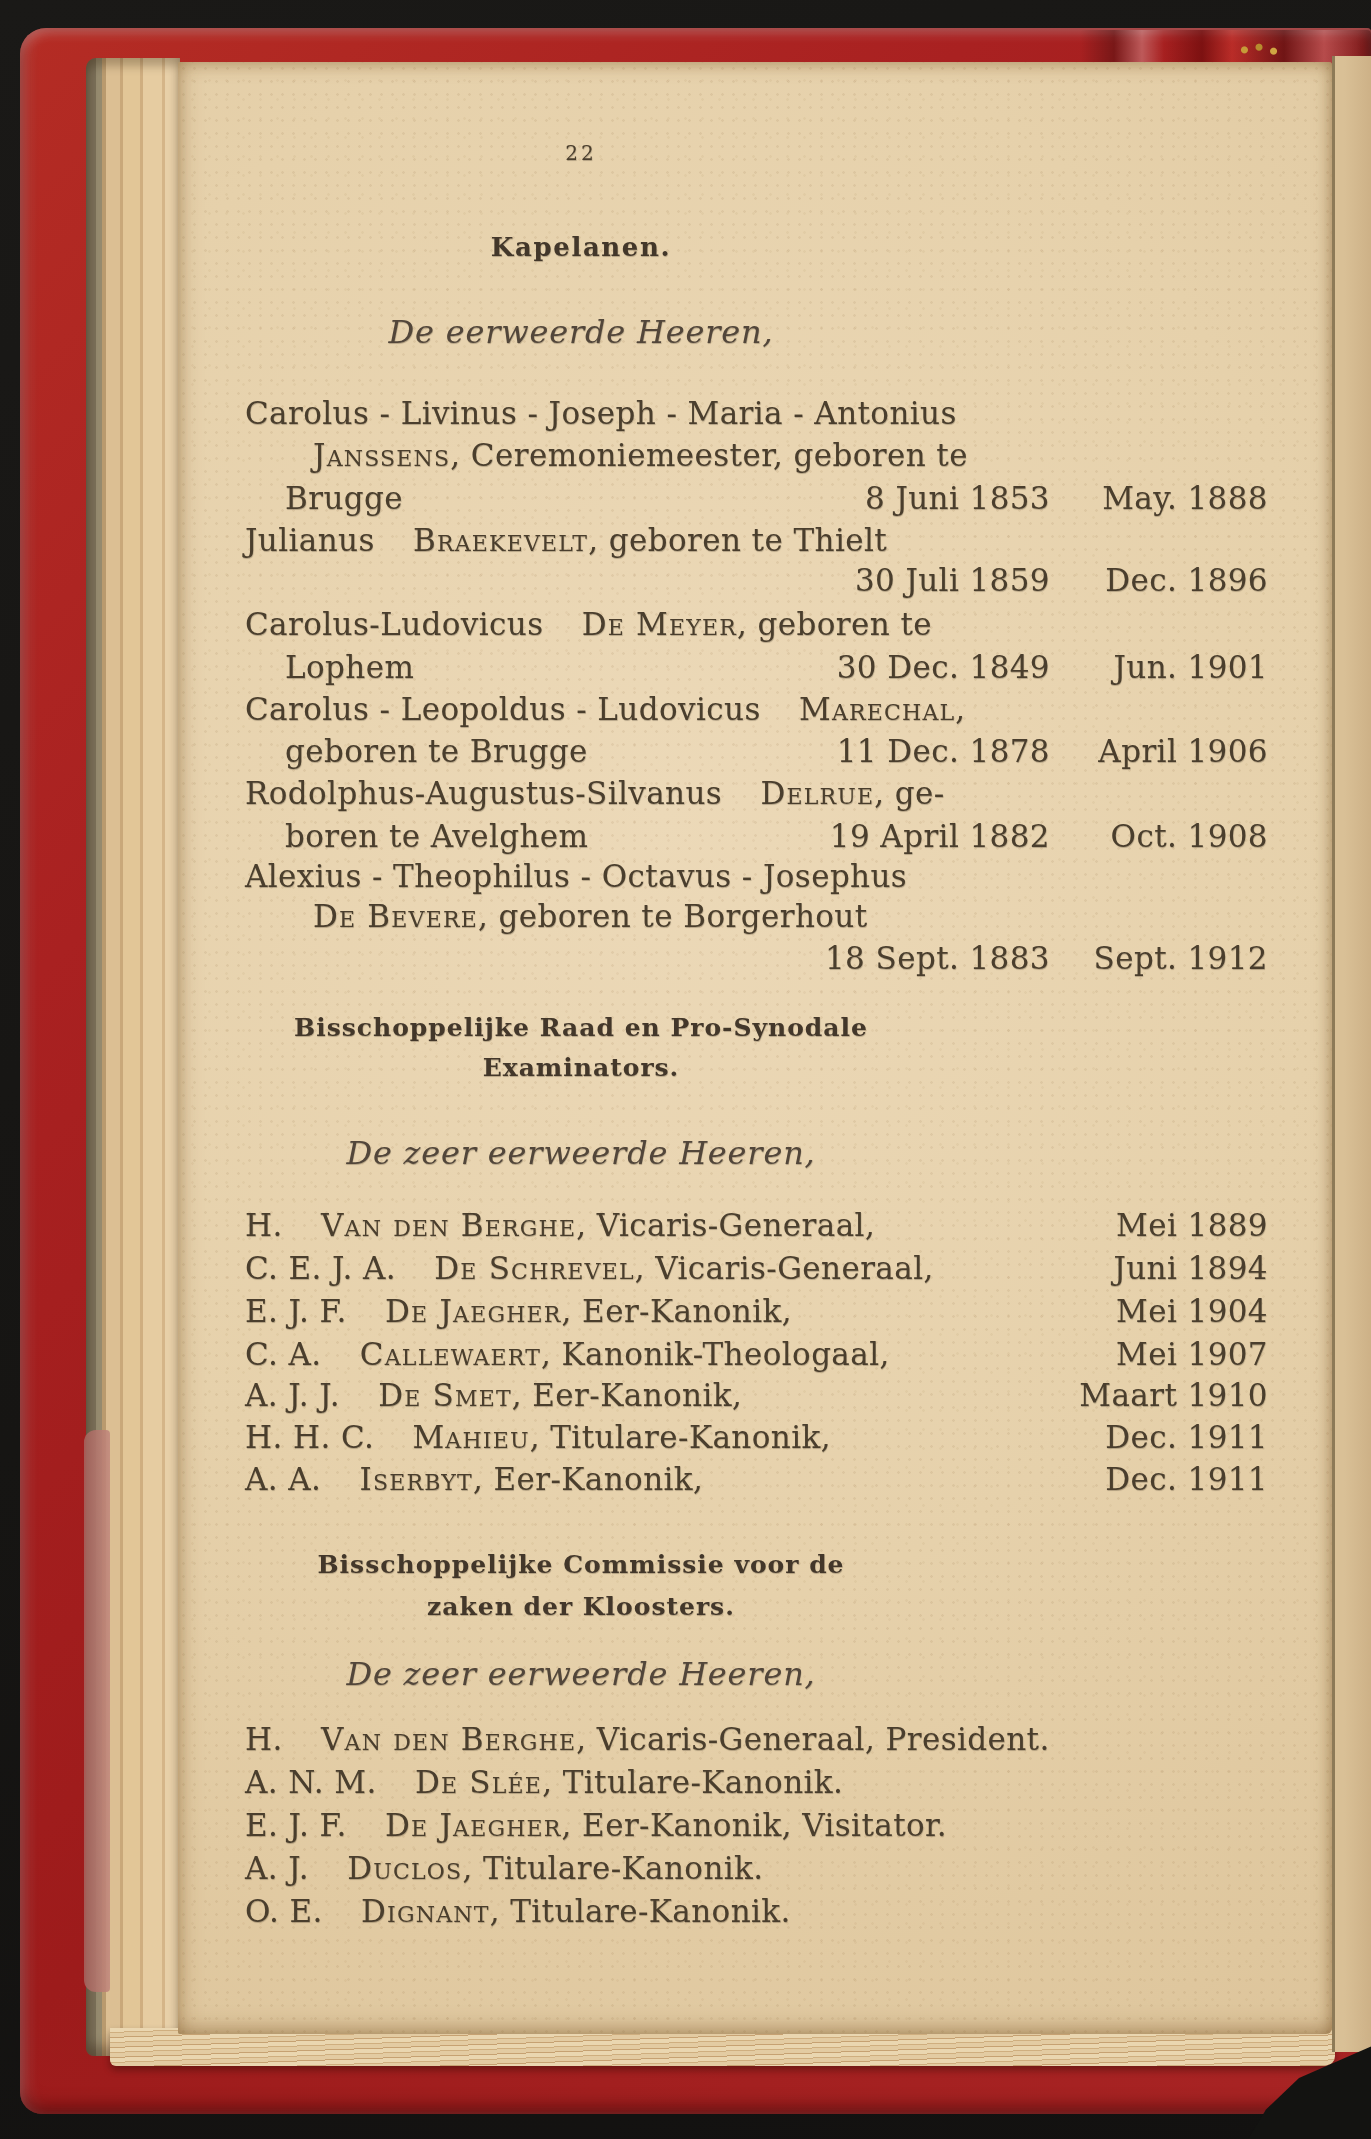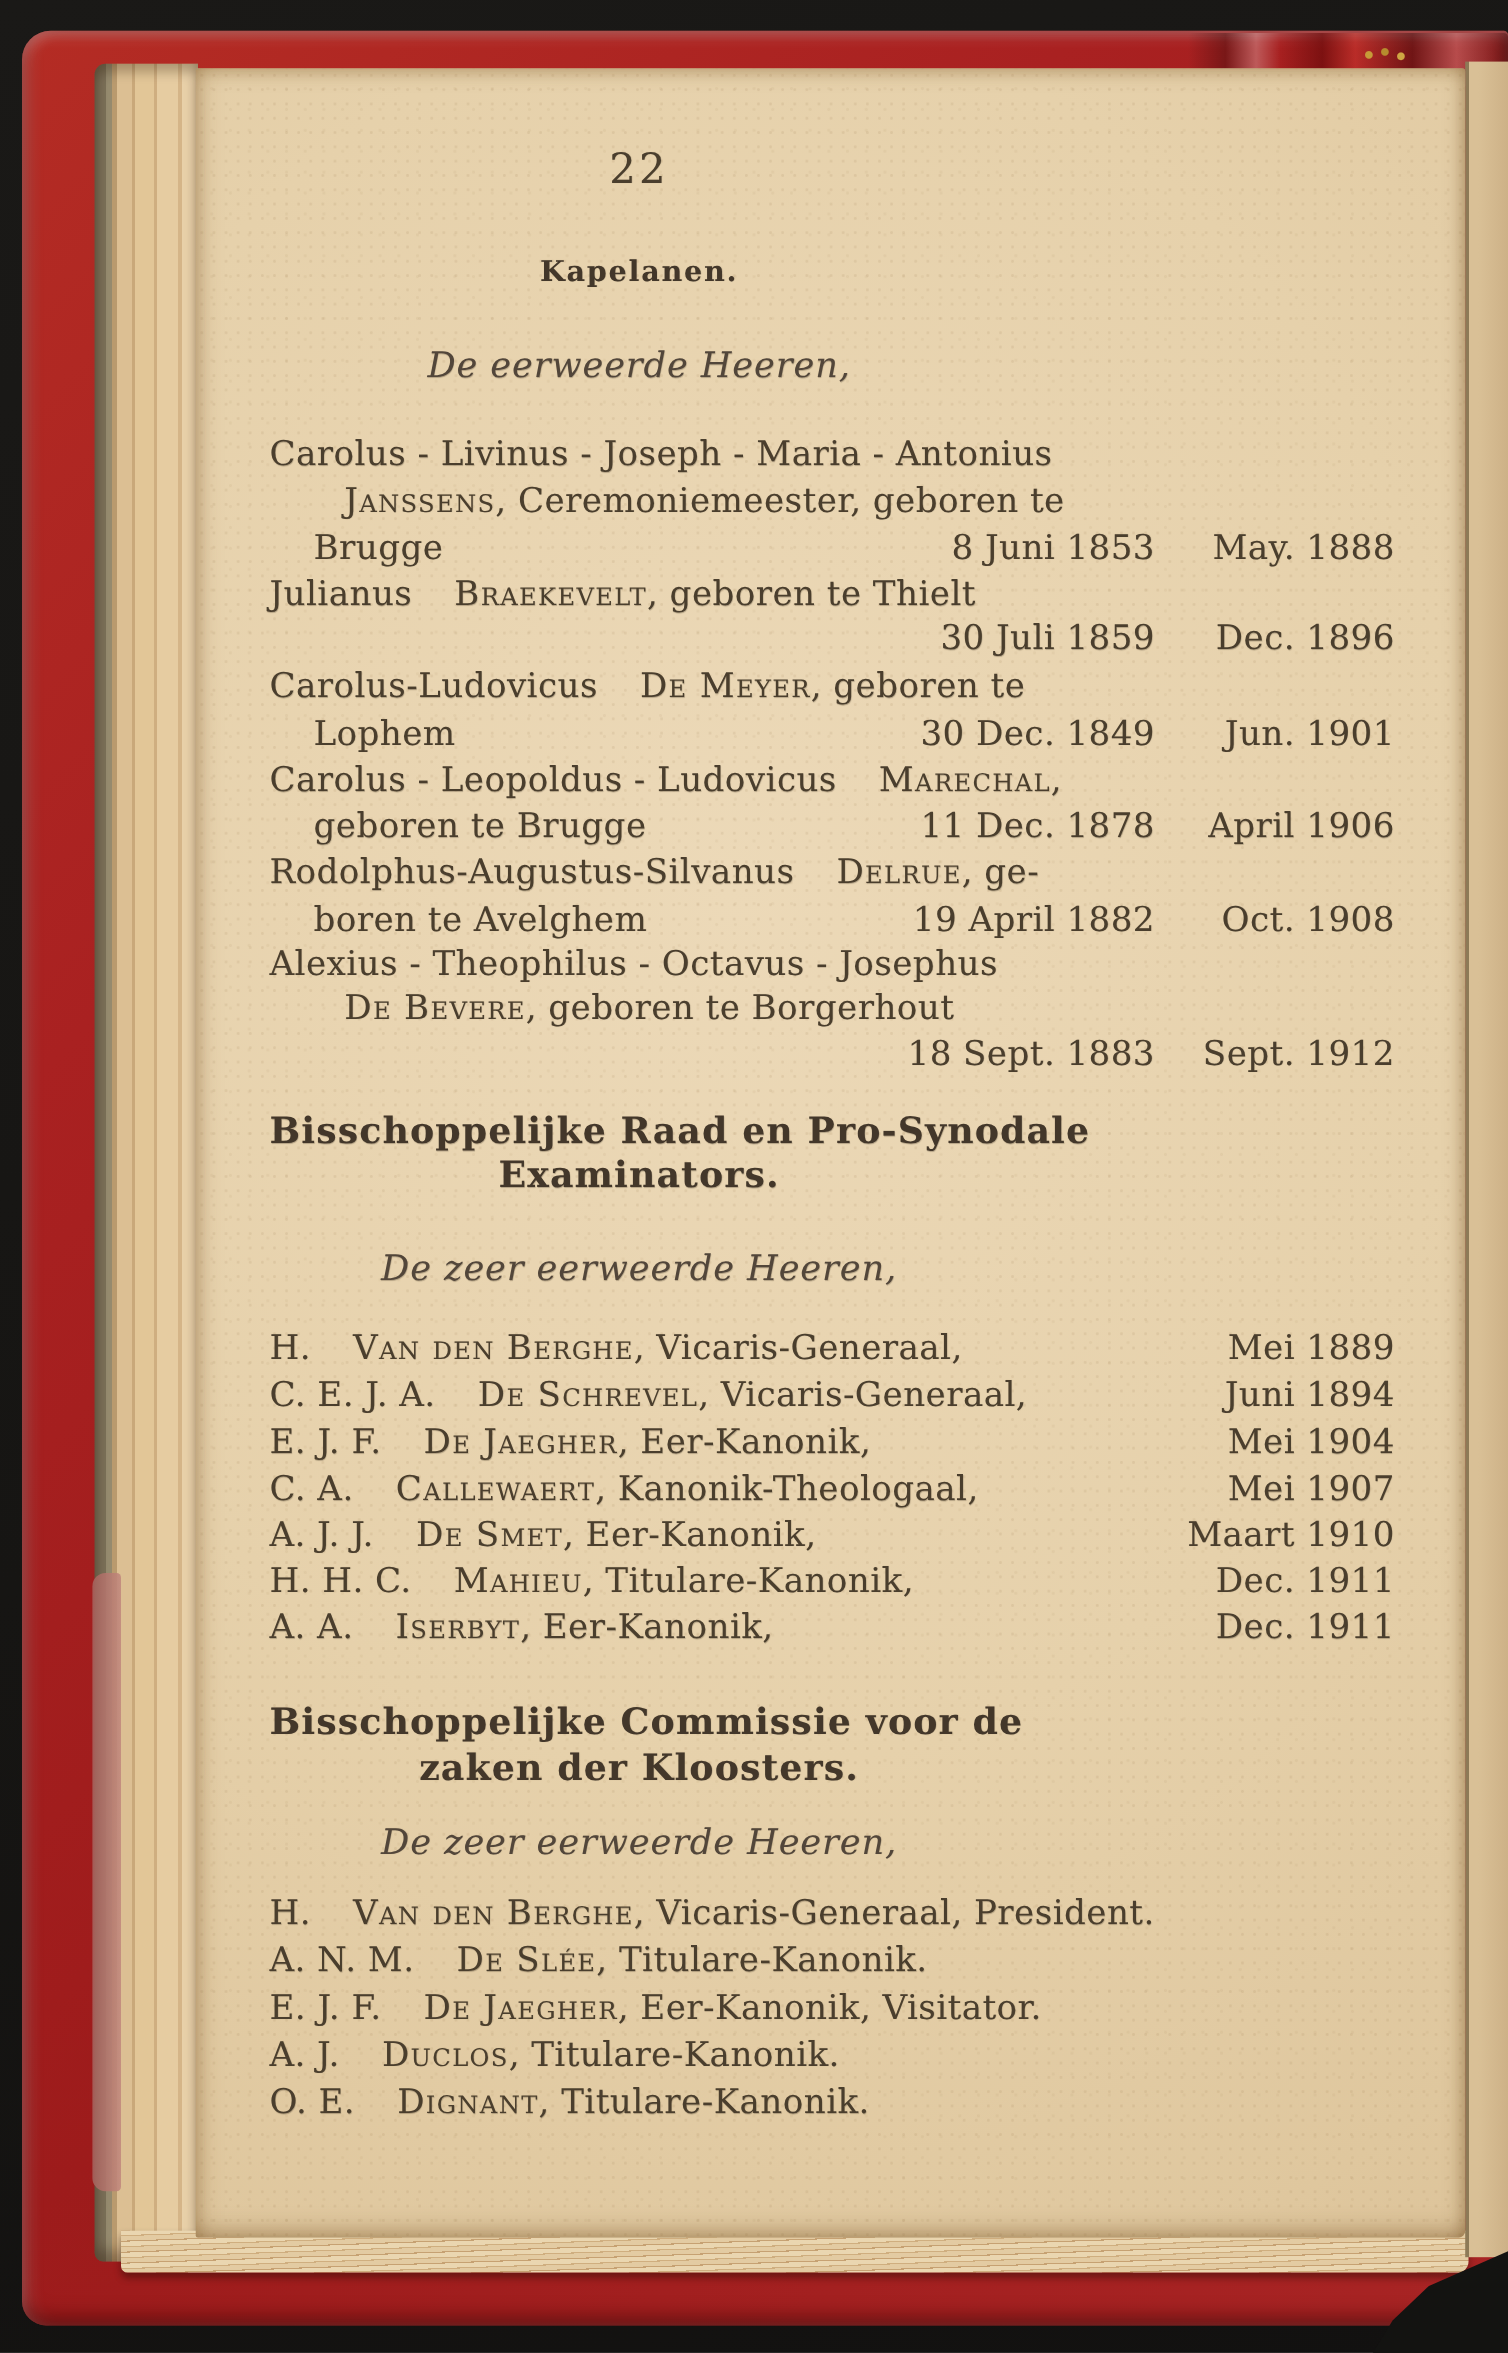--- a/index.html
+++ b/index.html
@@ -77,23 +77,23 @@
     color:#4a3e2d;font-size:31px;line-height:40px;letter-spacing:.4px;
     text-shadow:.4px .6px .7px rgba(74,62,45,.32);
   }
   .tl{position:absolute;left:0;width:100%;white-space:nowrap;}
   .ind{padding-left:40px;box-sizing:border-box;}
   .center{text-align:center;width:672px;}
   .sc{font-variant:small-caps;letter-spacing:1.2px;margin-left:28px;}
   .bdate{position:absolute;right:218px;top:0;}
   .adate{position:absolute;right:0;top:0;}
   .h1{font-weight:bold;font-size:26px;letter-spacing:1.6px;color:#43372a;}
-  .h2{font-weight:bold;font-size:33px;letter-spacing:1px;color:#43372a;line-height:40px;}
+  .h2{font-weight:bold;font-size:25px;letter-spacing:1px;color:#43372a;line-height:40px;}
   .it{font-style:italic;font-size:32px;color:#52463a;letter-spacing:.8px;}
-  .pn{font-size:38px;letter-spacing:3px;}
+  .pn{font-size:20px;letter-spacing:3px;}
 </style>
 </head>
 <body>
 
 <div class="cover"></div>
 <div class="spine-top"></div>
 <div class="gold-tooling"></div>
 <div class="stack"></div>
 <div class="pink-edge"></div>
 <div class="bottom-sheets"></div>

